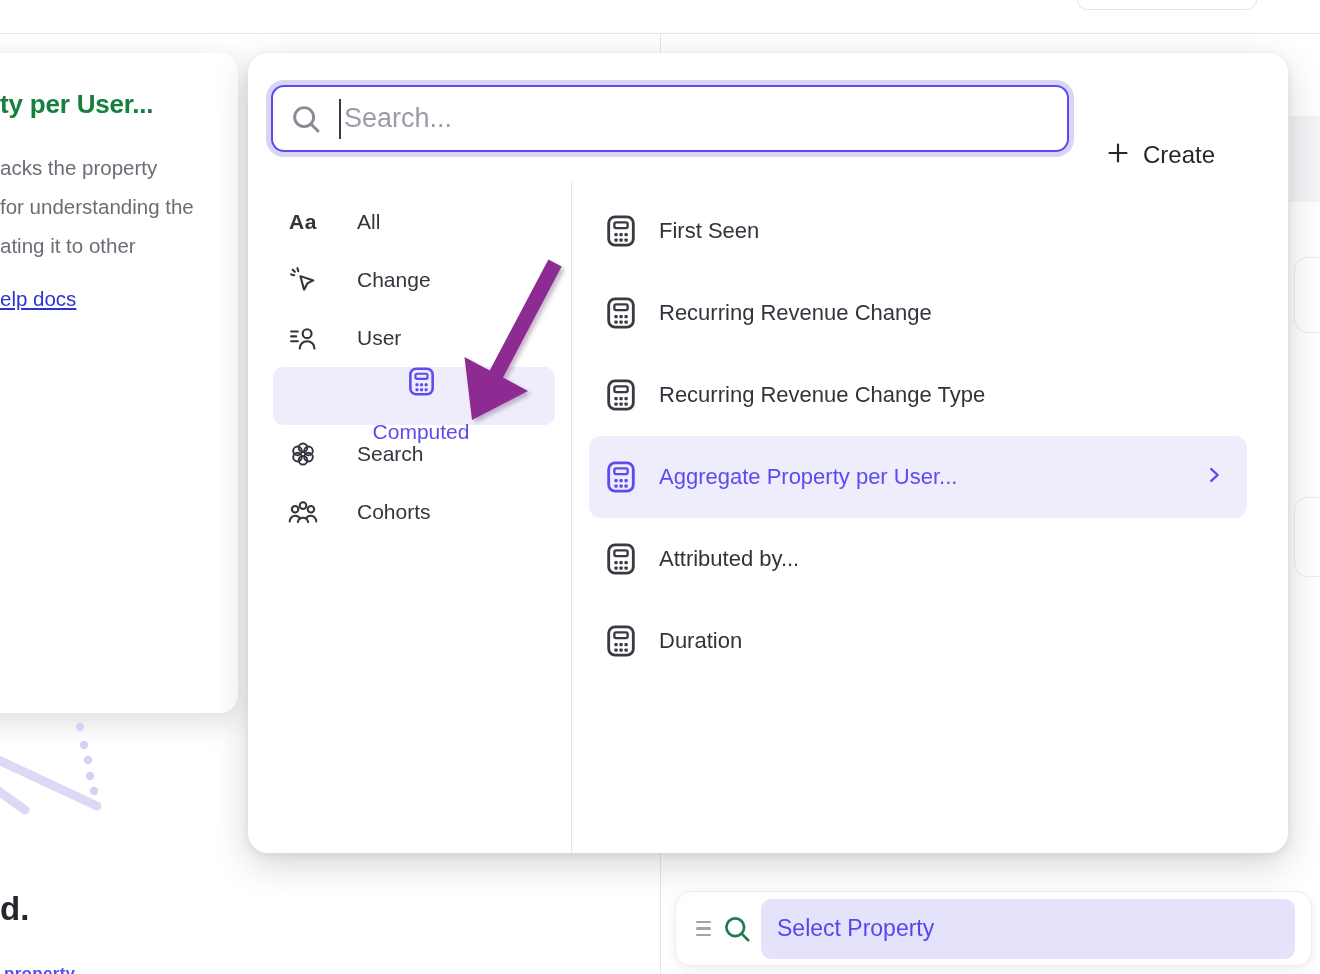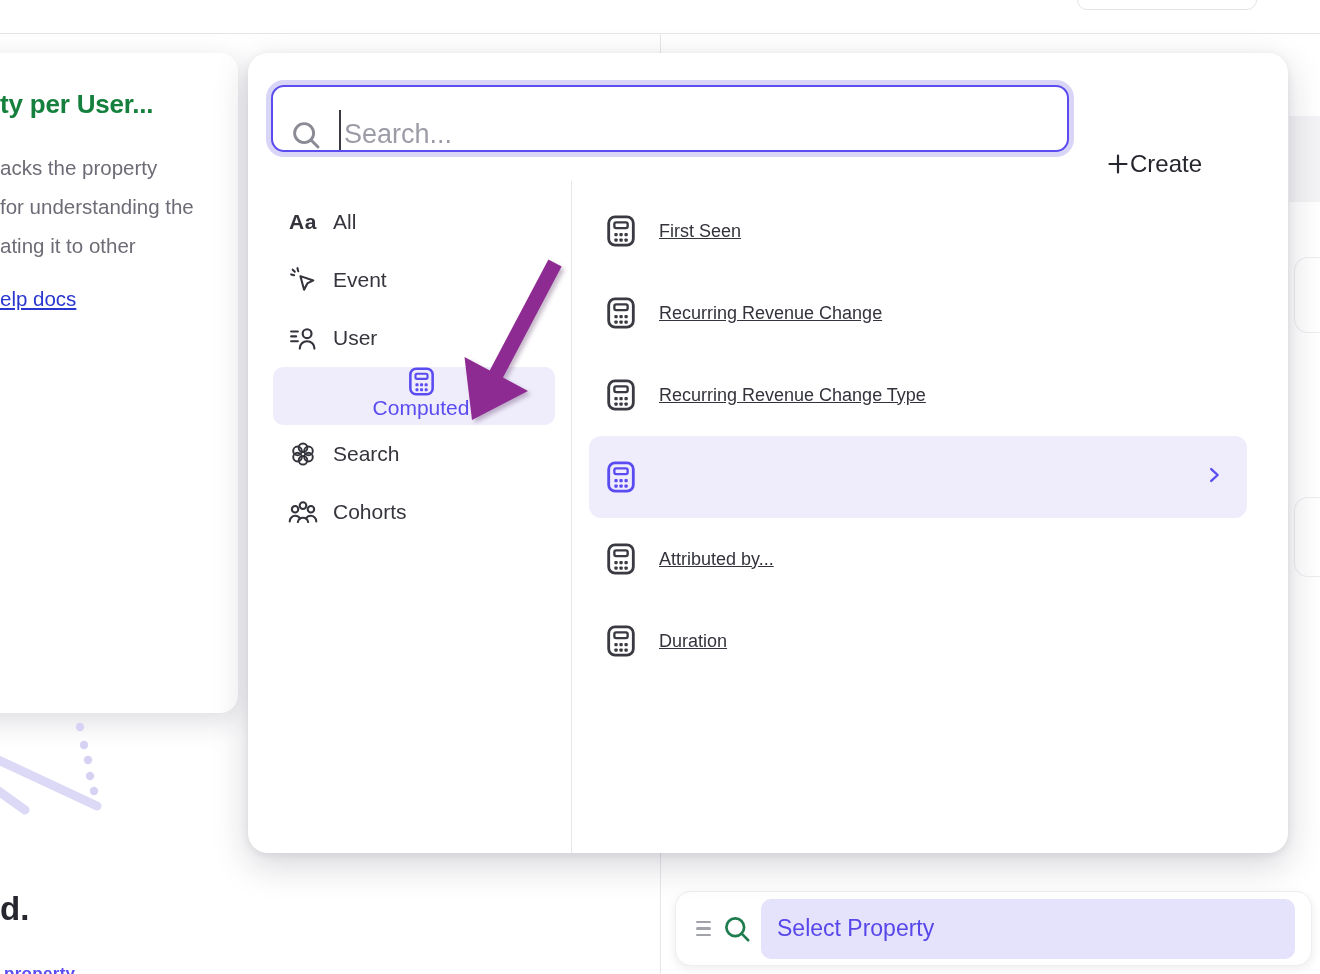--- a/index.html
+++ b/index.html
@@ -40,60 +40,60 @@
     background:#fff; border-radius:20px;
     box-shadow:0 12px 36px rgba(30,30,55,.18), 0 2px 8px rgba(30,30,55,.08);
   }
   .search-halo{
     position:absolute; left:18px; top:27px; width:808px; height:77px;
     background:#d9d5f7; border-radius:18px;
   }
   .search-box{
     position:absolute; left:5px; top:5px; right:5px; bottom:5px;
     background:#fff; border:2px solid #5b4cf0; border-radius:13px;
-    display:flex; align-items:flex-end;
+    display:flex; align-items:center;
   }
   .search-box .mag{ margin-left:18px; flex:0 0 auto; color:#8a8a95; }
   .caret-bar{ width:2px; height:40px; background:#3a3a43; margin-left:18px; }
   .search-input{
     flex:1; border:none; outline:none; background:transparent;
     font-family:"Liberation Sans",sans-serif; font-size:27px; color:#2e2e38;
     padding:0 10px 0 3px;
   }
   .search-input::placeholder{ color:#9c9ca6; opacity:1; }
 
   .create-btn{
     position:absolute; left:858px; top:88px; height:46px;
-    display:flex; align-items:center; cursor:pointer; color:#26262e;
+    display:flex; align-items:flex-start; gap:13px; cursor:pointer; color:#26262e;
   }
   .create-btn .plus{ color:#26262e; }
   .create-label{ font-size:24px; font-weight:500; }
 
   .modal-vdivider{ position:absolute; left:323px; top:128px; width:1px; height:672px; background:#e7e7ea; }
 
   
   .cats{ position:absolute; left:25px; top:140px; width:282px; }
   .cat-row{
     height:58px; display:flex; align-items:center; border-radius:10px;
-    color:#35353e; cursor:pointer;
+    color:#35353e; cursor:pointer;gap:24px;
   }
   .cat-row .cat-ic{ width:32px; margin-left:14px; display:flex; justify-content:center; color:#33333c; }
   .cat-label{ margin-left:14px; font-size:21px; font-weight:500; }
   .cat-row.selected{ background:#efedfb;flex-direction:column; }
   .cat-row.selected .cat-ic, .cat-row.selected .cat-label{ color:#5a4cf0; }
   .aa-glyph{ font-size:21px; font-weight:600; letter-spacing:.5px; }
 
   
   .props{ position:absolute; left:341px; top:137px; width:658px; }
   .prop-row{
     height:82px; display:flex; align-items:center; border-radius:12px;
     color:#33333c; cursor:pointer; position:relative;
   }
   .prop-row .prop-ic{ width:32px; margin-left:16px; display:flex; justify-content:center; color:#3a3a42; }
-  .prop-label{ margin-left:22px; font-size:18px; font-weight:500;text-decoration:underline; }
+  .prop-label{ margin-left:22px; font-size:22px; font-weight:500; }
   .prop-row.selected{ background:#efedfb; }
   .prop-row.selected .prop-ic, .prop-row.selected .prop-label{ color:#5a4cf0; }
   .prop-chevron{ position:absolute; right:22px; top:50%; transform:translateY(-50%); color:#5a4cf0; display:none; }
   .prop-row.selected .prop-chevron{ display:block; }
 
   
   .anno-arrow{ position:absolute; left:430px; top:240px; z-index:60; filter:drop-shadow(3px 3px 2px rgba(70,25,80,.3)); }
 
   
   .select-card{
@@ -215,21 +215,21 @@
         <span class="cat-ic">
           <svg width="28" height="28" viewBox="0 0 26 26">
             <g stroke="currentColor" stroke-width="1.9" stroke-linecap="round" fill="none">
               <path d="M7.8,2 L8.6,4.8"></path>
               <path d="M2,7.8 L4.8,8.6"></path>
               <path d="M3.4,3.4 L5.4,5.4"></path>
               <path d="M10.6,9.4 L22.6,13.4 L17,16.2 L14,22 Z" stroke-linejoin="round"></path>
             </g>
           </svg>
         </span>
-        <span class="cat-label">Event</span>
+        <span class="cat-label">Change</span>
       </div>
 
       <div class="cat-row">
         <span class="cat-ic">
           <svg width="28" height="24" viewBox="0 0 26 22">
             <g stroke="currentColor" stroke-width="2" stroke-linecap="round" fill="none">
               <path d="M2,5 h6.2"></path>
                 <path d="M2,9.5 h4.6"></path>
                 <path d="M2,14 h6.2"></path>
               <circle cx="16.8" cy="7" r="4.1"></circle>
@@ -311,20 +311,21 @@
         <span class="prop-label">Recurring Revenue Change Type</span>
       </div>
 
 
       <div class="prop-row selected">
         <span class="prop-ic">
           <svg width="30" height="32" viewBox="0 0 24 26">
               <use href="#calc-icon"></use>
             </svg>
         </span>
+        <span class="prop-label">Aggregate Property per User...</span>
         <span class="prop-chevron">
           <svg width="22" height="22" viewBox="0 0 24 24">
             <path d="M9,5.5 L16,12 L9,18.5" stroke="currentColor" stroke-width="2.6" fill="none" stroke-linecap="round" stroke-linejoin="round"></path>
           </svg>
         </span>
       </div>
 
       <div class="prop-row">
         <span class="prop-ic">
           <svg width="30" height="32" viewBox="0 0 24 26">

